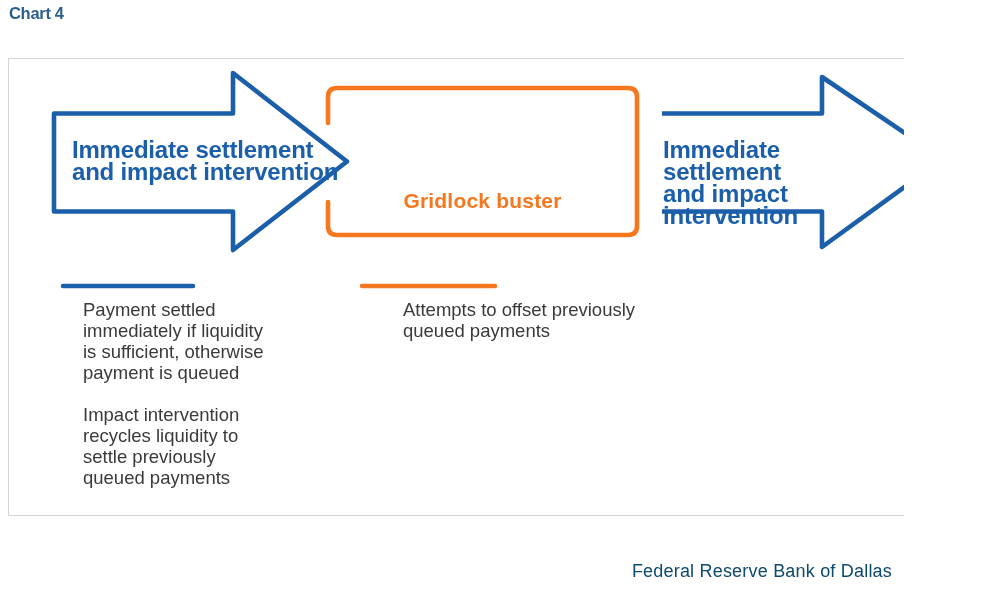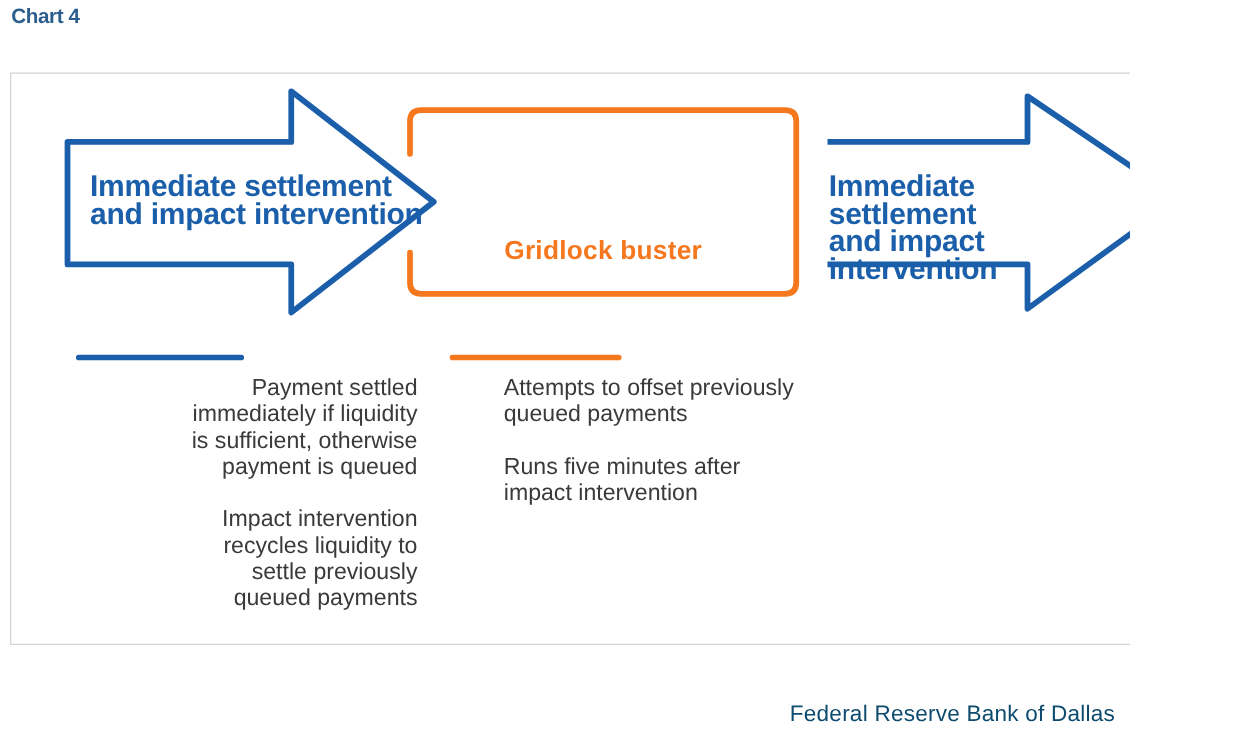--- a/index.html
+++ b/index.html
@@ -52,21 +52,21 @@
     font-size: 21px; font-weight: 700; letter-spacing: 0.2px;
     text-align: center;
     color: #f5771e;
     margin-top: 39px;
   }
 
   
   .notes { font-size: 18.5px; line-height: 21px; color: #3a3a3a; }
   .notes p { white-space: pre-line; }
   .notes p + p { margin-top: 21px; }
-  .notes.left-col   { left: 104px;  top: 299px; width: 230px; text-align: right; }
+  .notes.left-col   { left: 83px;  top: 299px; width: 230px; }
   .notes.center-col { left: 403px; top: 299px; width: 270px; }
 
   
   .source-line {
     left: 15px; top: 528px;
     font-size: 15px; color: #111111;
   }
   .footer-line {
     right: 12px; top: 561px;
     font-size: 18px; color: #0c4a6e;
@@ -103,19 +103,17 @@
 payment is queued</p>
     <p>Impact intervention
 recycles liquidity to
 settle previously
 queued payments</p>
   </div>
 
   <div class="abs notes center-col">
     <p>Attempts to offset previously
 queued payments</p>
-    <p>Runs five minutes after
-impact intervention</p>
   </div>
 
   <div class="abs footer-line">Federal Reserve Bank of Dallas</div>
 
 </div>
 
 </body></html>

